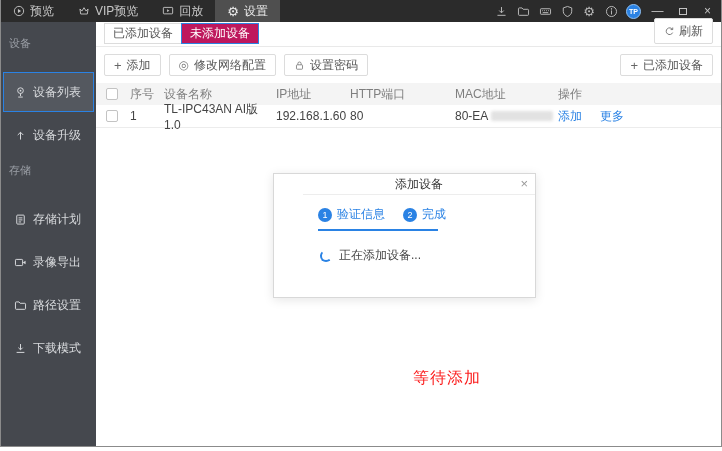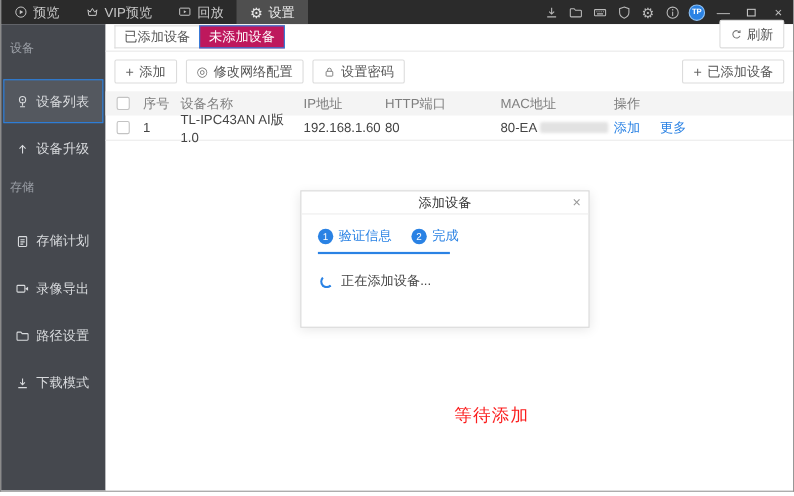--- a/index.html
+++ b/index.html
@@ -57,21 +57,21 @@
   .c-name{width:112px;}
   .c-ip{width:74px;}
   .c-port{width:105px;}
   .c-mac{width:103px;display:flex;align-items:center;gap:3px;}
   .c-act{flex:1;display:flex;gap:18px;}
   .checkbox{display:block;width:12px;height:12px;border:1px solid #c3c3c3;border-radius:2px;background:#fff;}
   .mac-blur{display:inline-block;width:62px;height:10px;border-radius:2px;background:#e2e2e2;filter:blur(1.6px);}
   .link{color:#2a82e4;cursor:pointer;text-decoration:none;}
 
   
-  .dialog{position:absolute;left:272px;top:173px;width:263px;height:125px;background:#fff;border:1px solid #d8d8d8;box-shadow:0 2px 10px rgba(0,0,0,.10);}
+  .dialog{position:absolute;left:272px;top:173px;width:263px;height:125px;background:#fff;border:1px solid #d8d8d8;box-shadow:0 2px 10px rgba(0,0,0,.10);padding-left:29px;}
   .dlg-header{height:21px;border-bottom:1px solid #ededed;display:flex;align-items:center;justify-content:center;position:relative;font-size:12px;color:#333;}
   .dlg-close{position:absolute;right:7px;top:0;height:21px;line-height:20px;color:#999;font-size:13px;cursor:pointer;}
   .steps{display:flex;gap:18px;margin:11px 15px 0 15px;}
   .step{display:flex;align-items:center;gap:5px;color:#2a82e4;font-size:12px;white-space:nowrap;}
   .step-num{flex:none;width:14px;height:14px;border-radius:50%;background:#2a82e4;color:#fff;font-size:9px;display:flex;align-items:center;justify-content:center;}
   .steps-underline{width:120px;height:2px;background:#2a82e4;margin:6px 0 0 15px;}
   .loading{display:flex;align-items:center;gap:7px;margin:16px 0 0 17px;font-size:12px;color:#444;}
   .spinner{flex:none;width:12px;height:12px;border-radius:50%;border:2px solid transparent;border-left-color:#2a82e4;border-bottom-color:#2a82e4;}
 
   

